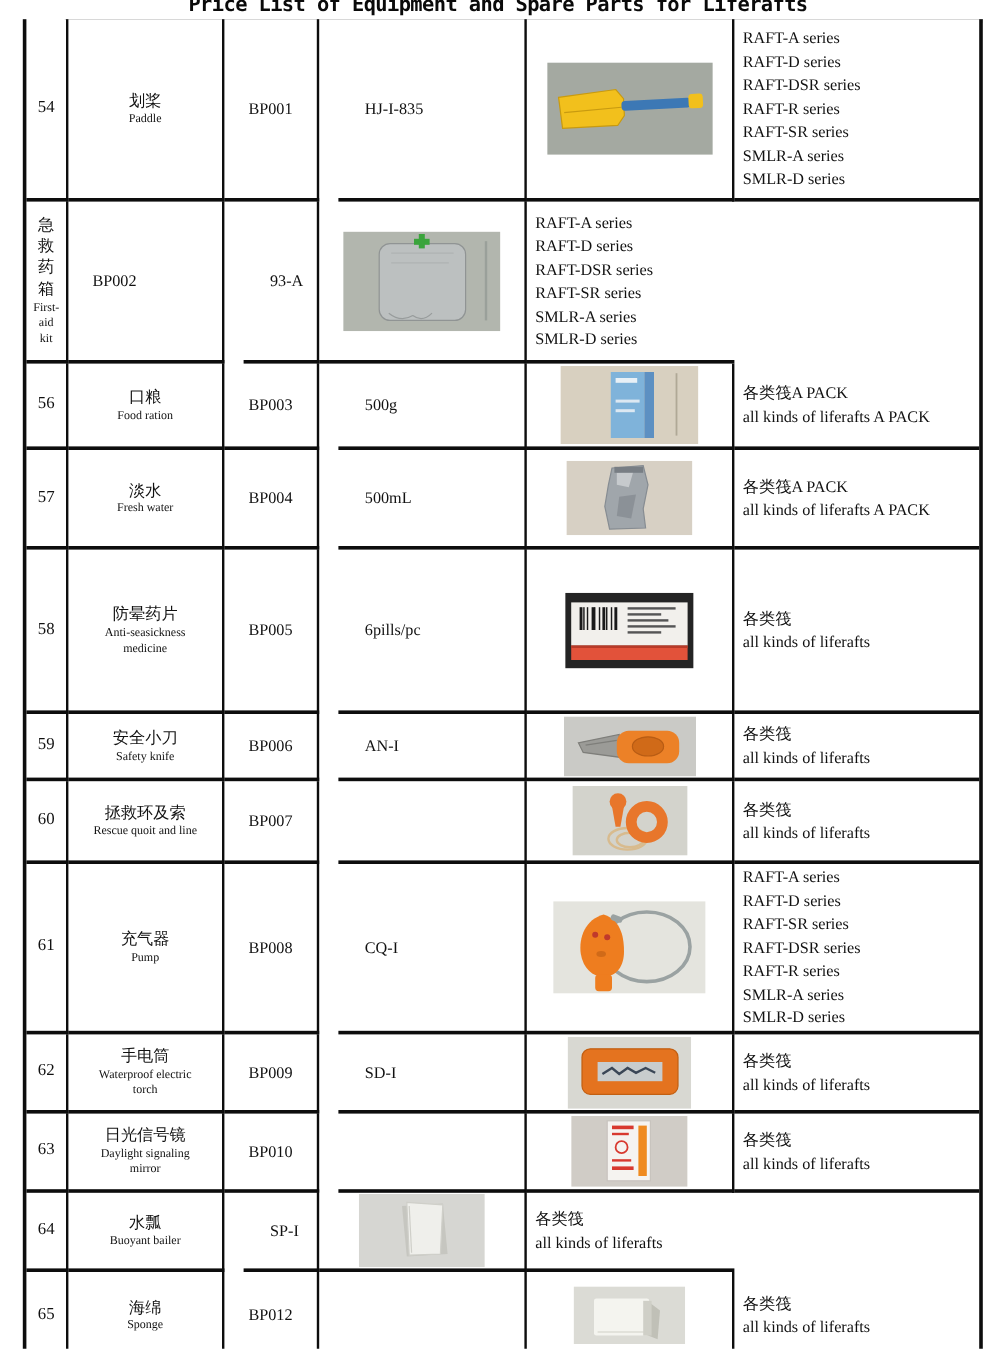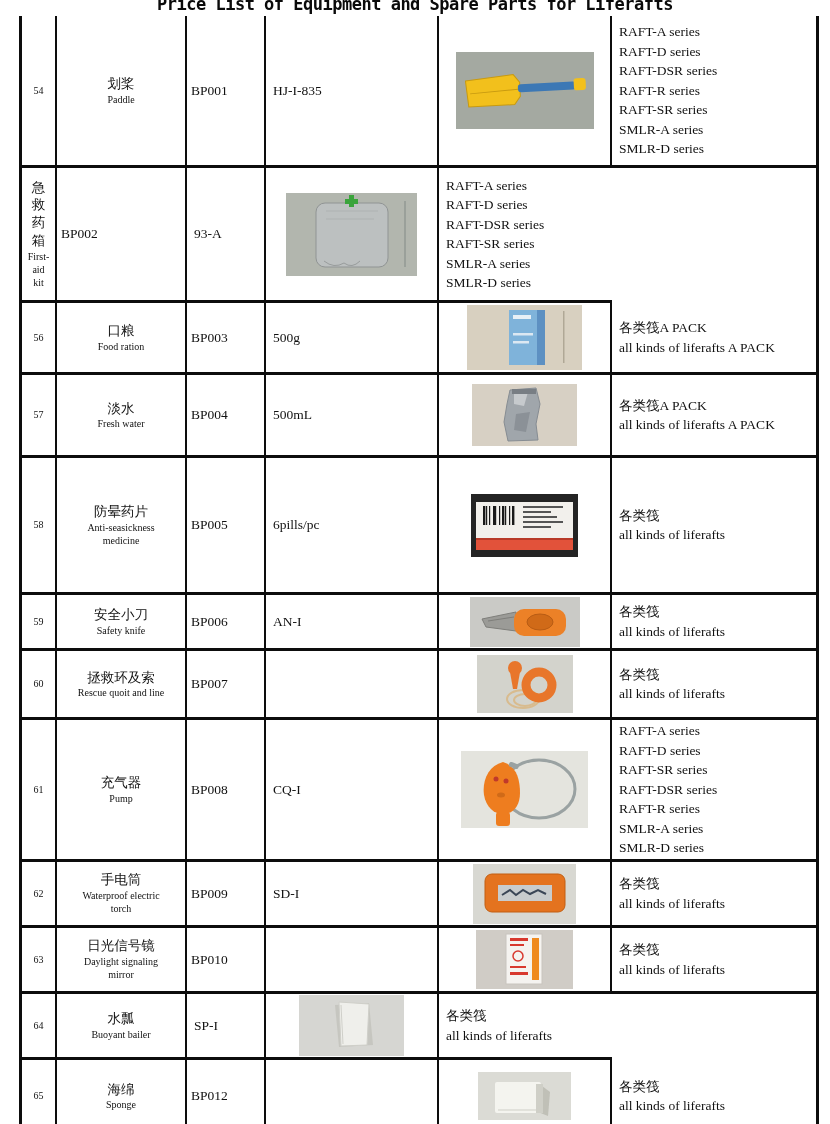--- a/index.html
+++ b/index.html
@@ -28,26 +28,26 @@
     box-sizing:border-box;
   }
   .cell{
     box-sizing:border-box;
     border-right:2px solid #0d0d0d;
     border-bottom:3px solid #0d0d0d;
     display:flex;flex-direction:column;justify-content:center;
     font-size:13.5px;line-height:1.32;overflow:hidden;
   }
   .cell:last-child{border-right:none;}
-  .c-num{align-items:center;font-size:10px;}
+  .c-num{align-items:center;font-size:14px;}
   .c-name{align-items:center;text-align:center;padding:2px 16px;}
   .c-name .cn{font-size:13.5px;}
   .c-name .en{font-size:10px;}
-  .c-code{justify-content:center;padding-left:4px;}
-  .c-model{justify-content:center;padding-left:7px;}
+  .c-code{justify-content:center;padding-left:20px;}
+  .c-model{justify-content:center;padding-left:22px;margin-left:16px;}
   .c-photo{align-items:center;justify-content:center;}
   .c-series{justify-content:center;padding:3px 2px 3px 7px;}
   .series-line{font-size:13.5px;line-height:19.5px;white-space:nowrap;}
   .photo{display:block;}
 </style>
 </head>
 <body>
 
 <div class="doc-title">Price List of Equipment and Spare Parts for Liferafts</div>
 <div class="table-topline"></div>

